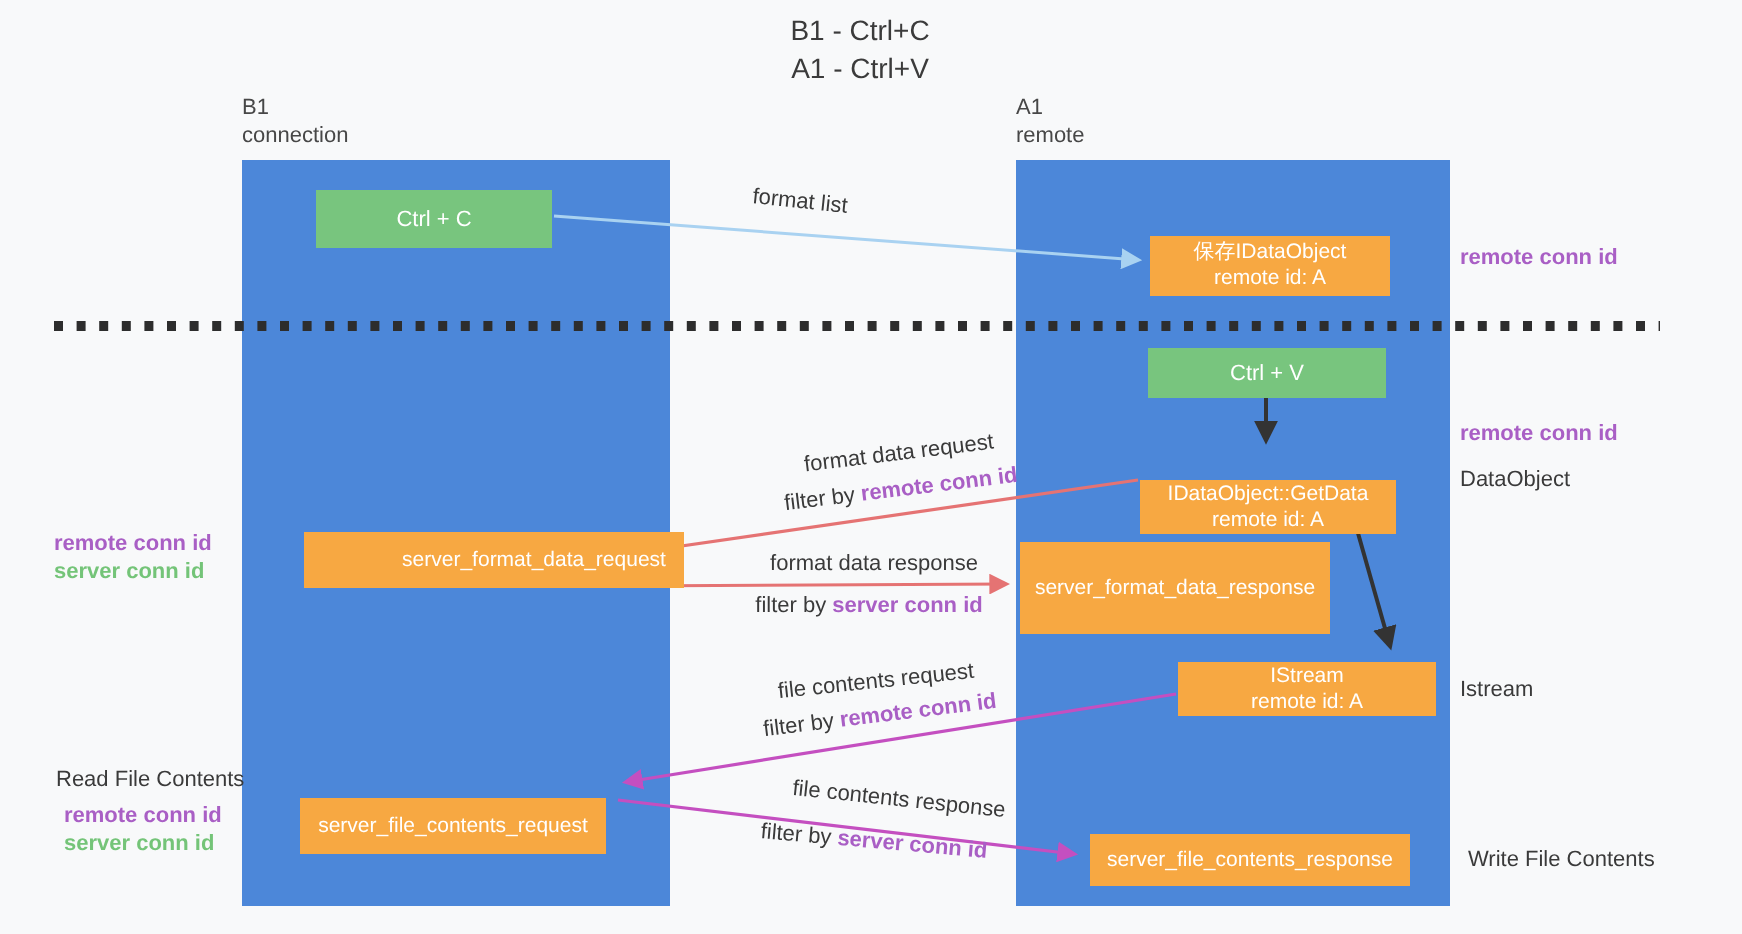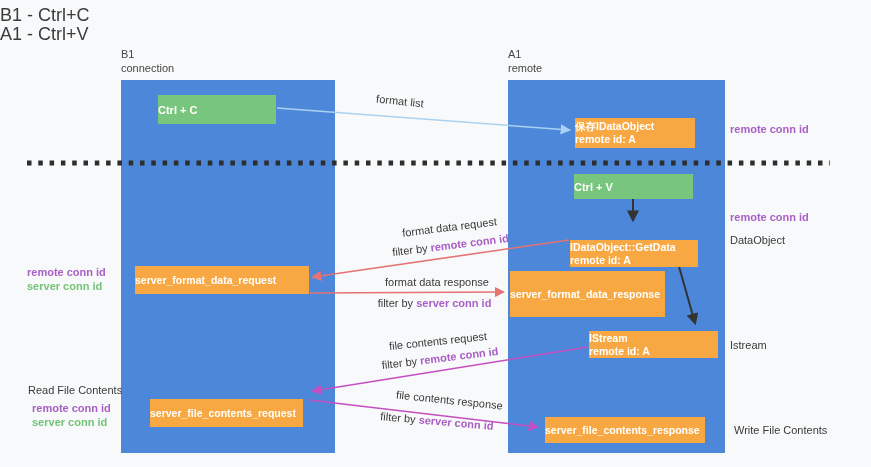--- a/index.html
+++ b/index.html
@@ -1,26 +1,26 @@
 <!DOCTYPE html>
 <html><head>
 <meta charset="utf-8">
 <style>
   html,body{margin:0;padding:0;}
   body{font-family:"Liberation Sans", sans-serif;}
   .stage{position:relative;width:871px;height:467px;background:#f8f9fa;overflow:hidden;}
-  .title{position:absolute;top:6px;left:0;width:860px;font-size:18px;color:#3b3b3b;line-height:19px;}
+  .title{position:absolute;top:6px;left:0;width:860px;text-align:center;font-size:14px;color:#3b3b3b;line-height:19px;}
   .lane{position:absolute;top:80px;height:373px;background:#4c87d9;}
   .lane-left{left:121px;width:214px;}
   .lane-right{left:508px;width:217px;}
   .lanehead{position:absolute;top:48px;text-align:left;font-size:11px;color:#474747;line-height:13.5px;}
   .lanehead-left{left:121px;width:214px;}
   .lanehead-right{left:508px;width:217px;}
   svg.overlay{position:absolute;left:0;top:0;z-index:2;}
-  .box{position:absolute;z-index:3;display:flex;flex-direction:column;justify-content:center;color:#fff;white-space:nowrap;font-weight:bold;}
+  .box{position:absolute;z-index:3;display:flex;flex-direction:column;align-items:center;justify-content:center;color:#fff;white-space:nowrap;}
   .box.green{background:#78c57e;font-size:11px;}
   .box.orange{background:#f7a842;font-size:10.5px;line-height:13px;}
   .elabel{position:absolute;z-index:4;font-size:11px;color:#3a3a3a;white-space:nowrap;text-align:center;}
   .sidelabel{position:absolute;z-index:4;font-size:11px;color:#3a3a3a;white-space:nowrap;line-height:13.5px;}
   .key-purple{color:#a95fc5;font-weight:bold;}
   .key-green{color:#74c478;font-weight:bold;}
 </style>
 </head>
 <body>
 
@@ -75,21 +75,21 @@
     <span>保存IDataObject</span>
     <span>remote id: A</span>
   </div>
   <div class="box green" style="left:574px;top:174px;width:119px;height:25px;">
     <span>Ctrl + V</span>
   </div>
   <div class="box orange" style="left:570px;top:227px;width:128px;height:27px;margin-top:13px;">
     <span>IDataObject::GetData</span>
     <span>remote id: A</span>
   </div>
-  <div class="box orange" style="left:135px;top:266px;width:174px;height:28px;">
+  <div class="box orange" style="left:152px;top:266px;width:150px;height:28px;padding-left:40px;">
     <span>server_format_data_request</span>
   </div>
   <div class="box orange" style="left:510px;top:271px;width:155px;height:46px;">
     <span>server_format_data_response</span>
   </div>
   <div class="box orange" style="left:589px;top:331px;width:129px;height:27px;">
     <span>IStream</span>
     <span>remote id: A</span>
   </div>
   <div class="box orange" style="left:150px;top:399px;width:153px;height:28px;">

